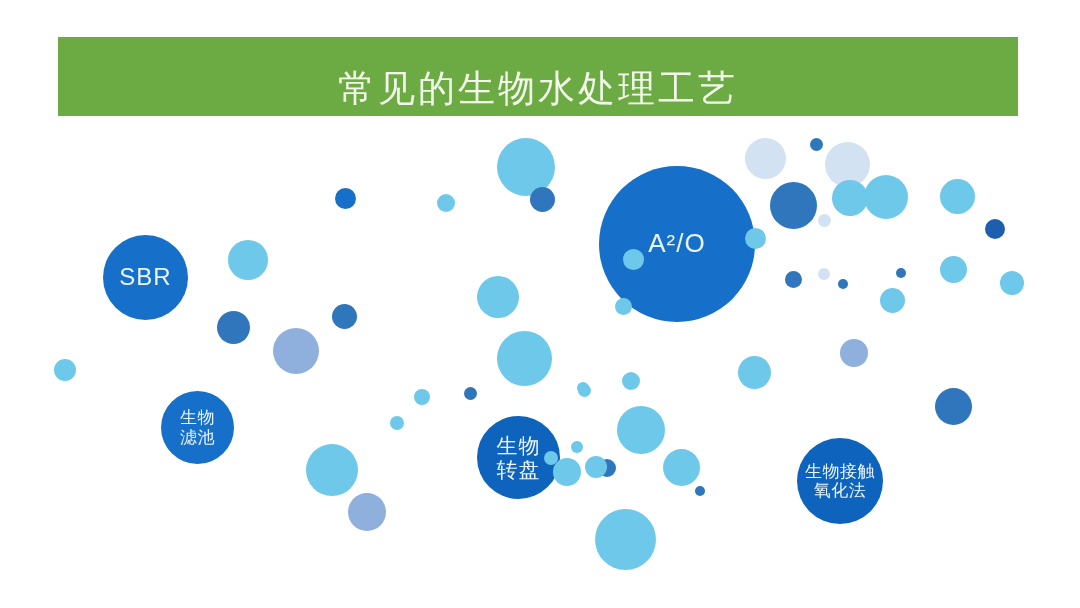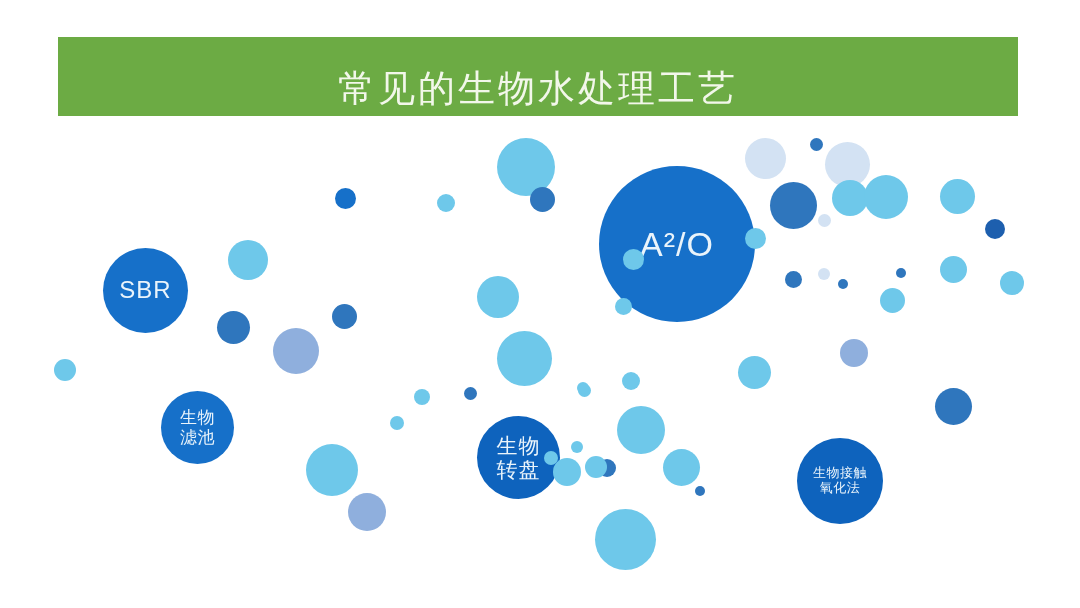--- a/index.html
+++ b/index.html
@@ -59,37 +59,37 @@
     justify-content: center;
     text-align: center;
   }
   .bubble-label {
     color: #eaf4fb;
     line-height: 1.12;
     white-space: pre-line;
     pointer-events: none;
     font-weight: 400;
   }
-  .lbl-xl   { font-size: 34px; letter-spacing: 1px; }
+  .lbl-xl   { font-size: 26px; letter-spacing: 1px; }
   .lbl-lg   { font-size: 24px; letter-spacing: 1px; }
   .lbl-md   { font-size: 21px; letter-spacing: 1px; }
   .lbl-sm   { font-size: 17px; letter-spacing: 0.5px; }
-  .lbl-xs   { font-size: 13px; letter-spacing: 0.5px; }
+  .lbl-xs   { font-size: 17px; letter-spacing: 0.5px; }
 </style>
 </head>
 <body>
 
 <div id="slide" style="background: rgb(255, 255, 255);">
 
   <div id="title-banner" style="background: rgb(108, 171, 68);">
     <div id="title-text" style="color: rgb(242, 247, 234); margin-top: 24px;">常见的生物水处理工艺</div>
   </div>
 
   <div id="bubble-field">
-      <div class="bubble" style="left: 103px; top: 132px; width: 85px; height: 85px; background: rgb(22, 112, 201);">
+      <div class="bubble" style="left: 103px; top: 119px; width: 85px; height: 85px; background: rgb(22, 112, 201);">
         <span class="bubble-label lbl-lg">SBR</span>
       </div>
       <div class="bubble" style="left: 599px; top: 50px; width: 156px; height: 156px; background: rgb(22, 112, 201);">
         <span class="bubble-label lbl-xl">A²/O</span>
       </div>
       <div class="bubble" style="left: 161px; top: 275px; width: 73px; height: 73px; background: rgb(22, 112, 201);">
         <span class="bubble-label lbl-sm">生物
 滤池</span>
       </div>
       <div class="bubble" style="left: 477px; top: 300px; width: 83px; height: 83px; background: rgb(14, 99, 189);">

